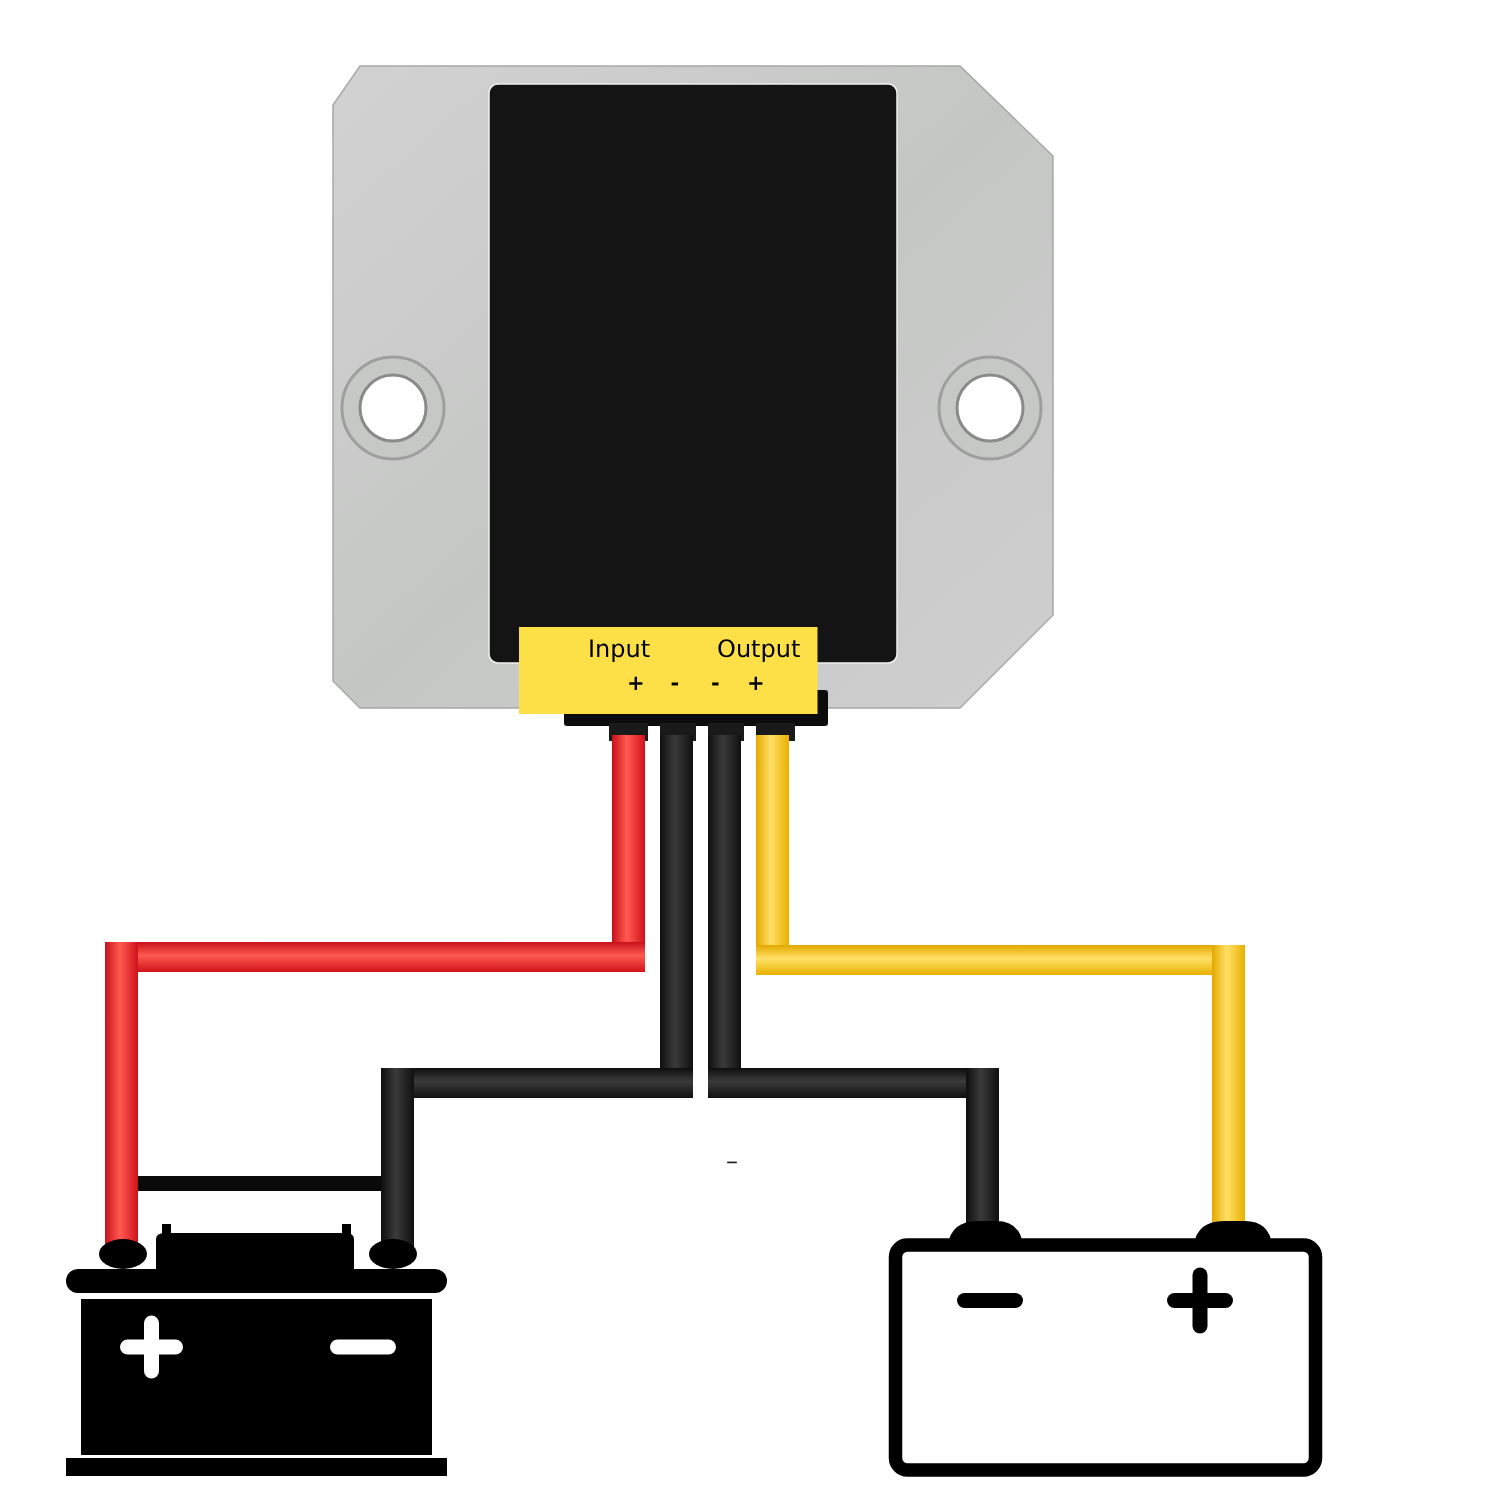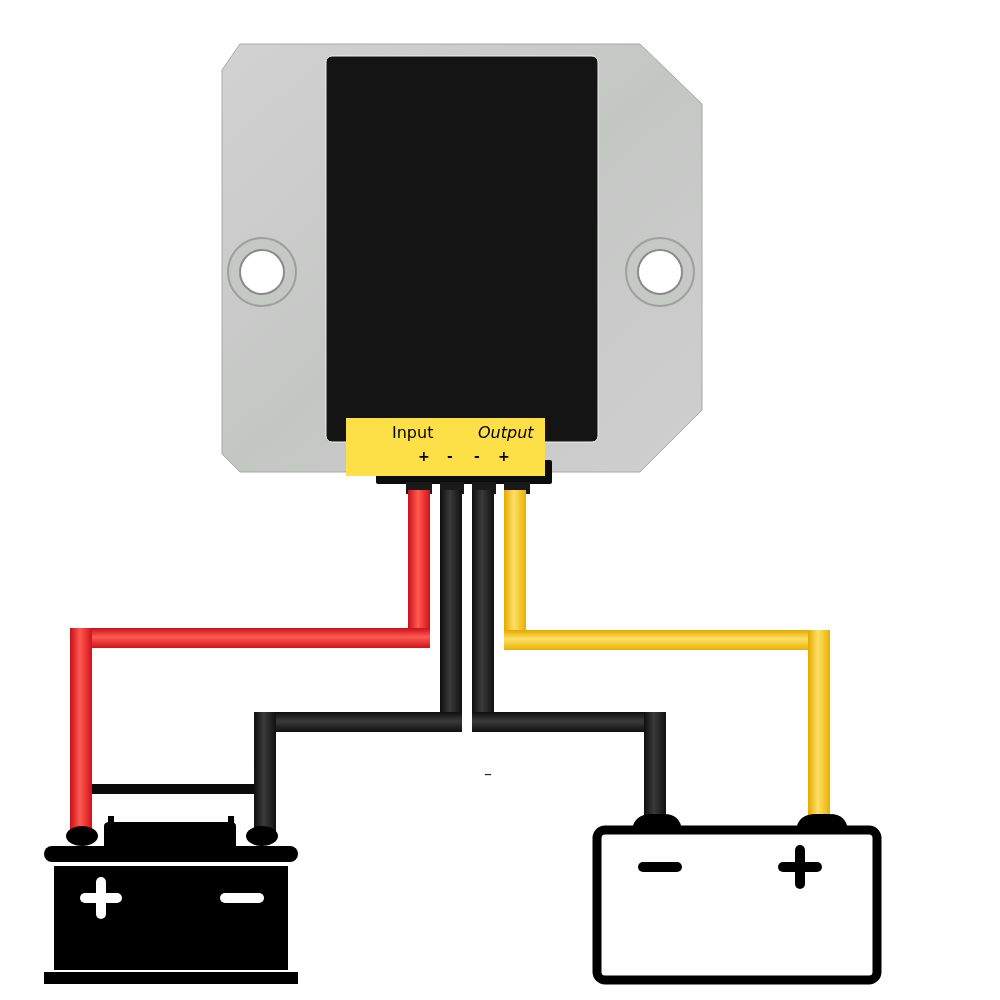--- a/index.html
+++ b/index.html
@@ -1,20 +1,20 @@
 <!DOCTYPE html>
 <html><head>
 <meta charset="utf-8">
 <style>
   html, body { margin: 0; padding: 0; background: #ffffff; }
   body { width: 1000px; height: 1000px; position: relative; overflow: hidden; font-family: "DejaVu Sans", sans-serif; }
   .layer { position: absolute; left: 0; top: 0; width: 1000px; height: 1000px; }
   .label-panel { position: absolute; left: 346px; top: 376px; width: 199px; height: 58px; background: #fde047; margin-top: 42px; }
   .lbl-input { position: absolute; left: 46px; top: 5px; font-size: 16px; }
-  .lbl-output { position: absolute; left: 132px; top: 5px; font-size: 16px; font-style: italic; }
+  .lbl-output { position: absolute; left: 132px; top: 5px; font-size: 16px; }
   .pol { position: absolute; top: 30px; font-size: 14px; font-weight: bold; }
   .gnd-mark { position: absolute; left: 484px; top: 764px; font-size: 16px; color: #222; }
 </style>
 </head>
 <body>
 
 <svg class="layer" viewBox="0 0 1000 1000" xmlns="http://www.w3.org/2000/svg">
   <defs>
     <linearGradient id="redV" x1="0" x2="1" y1="0" y2="0">
       <stop offset="0" stop-color="#c8101a"></stop>

